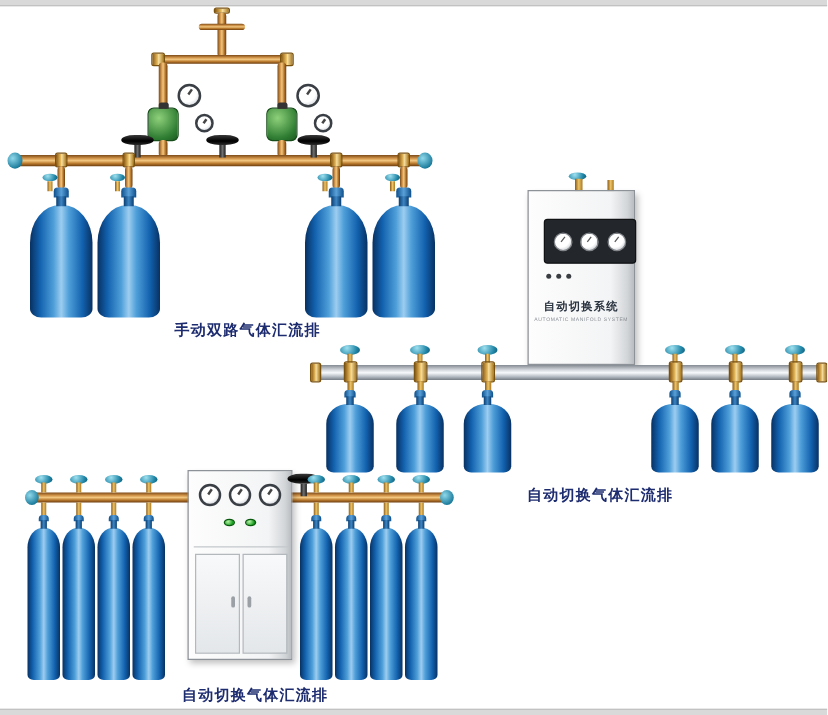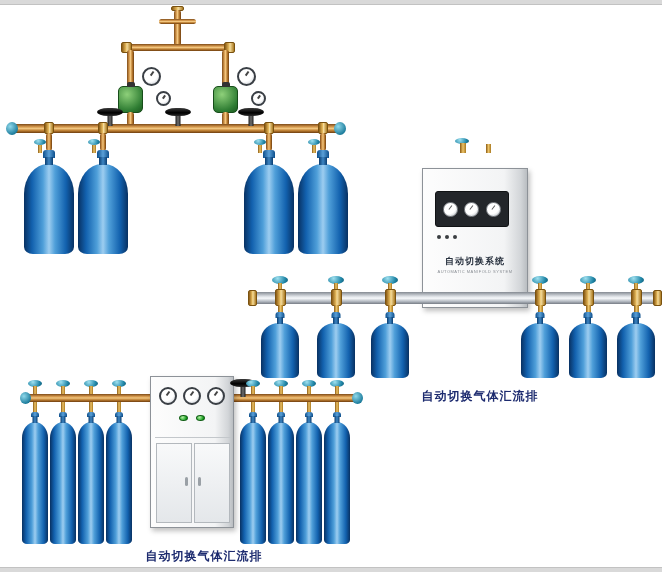--- a/index.html
+++ b/index.html
@@ -105,29 +105,30 @@
     <div class="pipe-v" style="left:312px;top:127px;width:6px;height:18px;"></div>
     <div class="knob" style="left:26px;top:133px;width:12px;height:6px;"></div>
     <div class="knob" style="left:80px;top:133px;width:12px;height:6px;"></div>
     <div class="knob" style="left:246px;top:133px;width:12px;height:6px;"></div>
     <div class="knob" style="left:300px;top:133px;width:12px;height:6px;"></div>
 
     <div class="cyl cyl1" style="left:16px;top:158px;width:50px;height:90px;"></div>
     <div class="cyl cyl1" style="left:70px;top:158px;width:50px;height:90px;"></div>
     <div class="cyl cyl1" style="left:236px;top:158px;width:50px;height:90px;"></div>
     <div class="cyl cyl1" style="left:290px;top:158px;width:50px;height:90px;"></div>
+    <div class="caption" style="left:90px;top:250px;width:200px;">手动双路气体汇流排</div>
   </div>
 
   <div class="fig" style="left:250px;top:148px;width:412px;height:258px;">
 
     <div class="knob" style="left:205px;top:-10px;width:14px;height:6px;"></div>
     <div class="stem-brass" style="left:210px;top:-5px;width:6px;height:10px;"></div>
     <div class="stem-brass" style="left:236px;top:-4px;width:5px;height:9px;"></div>
 
-    <div class="cabinet" style="left:172px;top:20px;width:106px;height:140px;">
+    <div class="cabinet" style="left:172px;top:4px;width:86px;height:140px;">
       <div class="panel" style="left:12px;top:22px;width:74px;height:36px;">
         <div class="gauge-sm"></div>
         <div class="gauge-sm"></div>
         <div class="gauge-sm"></div>
       </div>
       <div class="vents" style="left:14px;top:66px;">
         <div class="vent"></div>
         <div class="vent"></div>
         <div class="vent"></div>
       </div>

